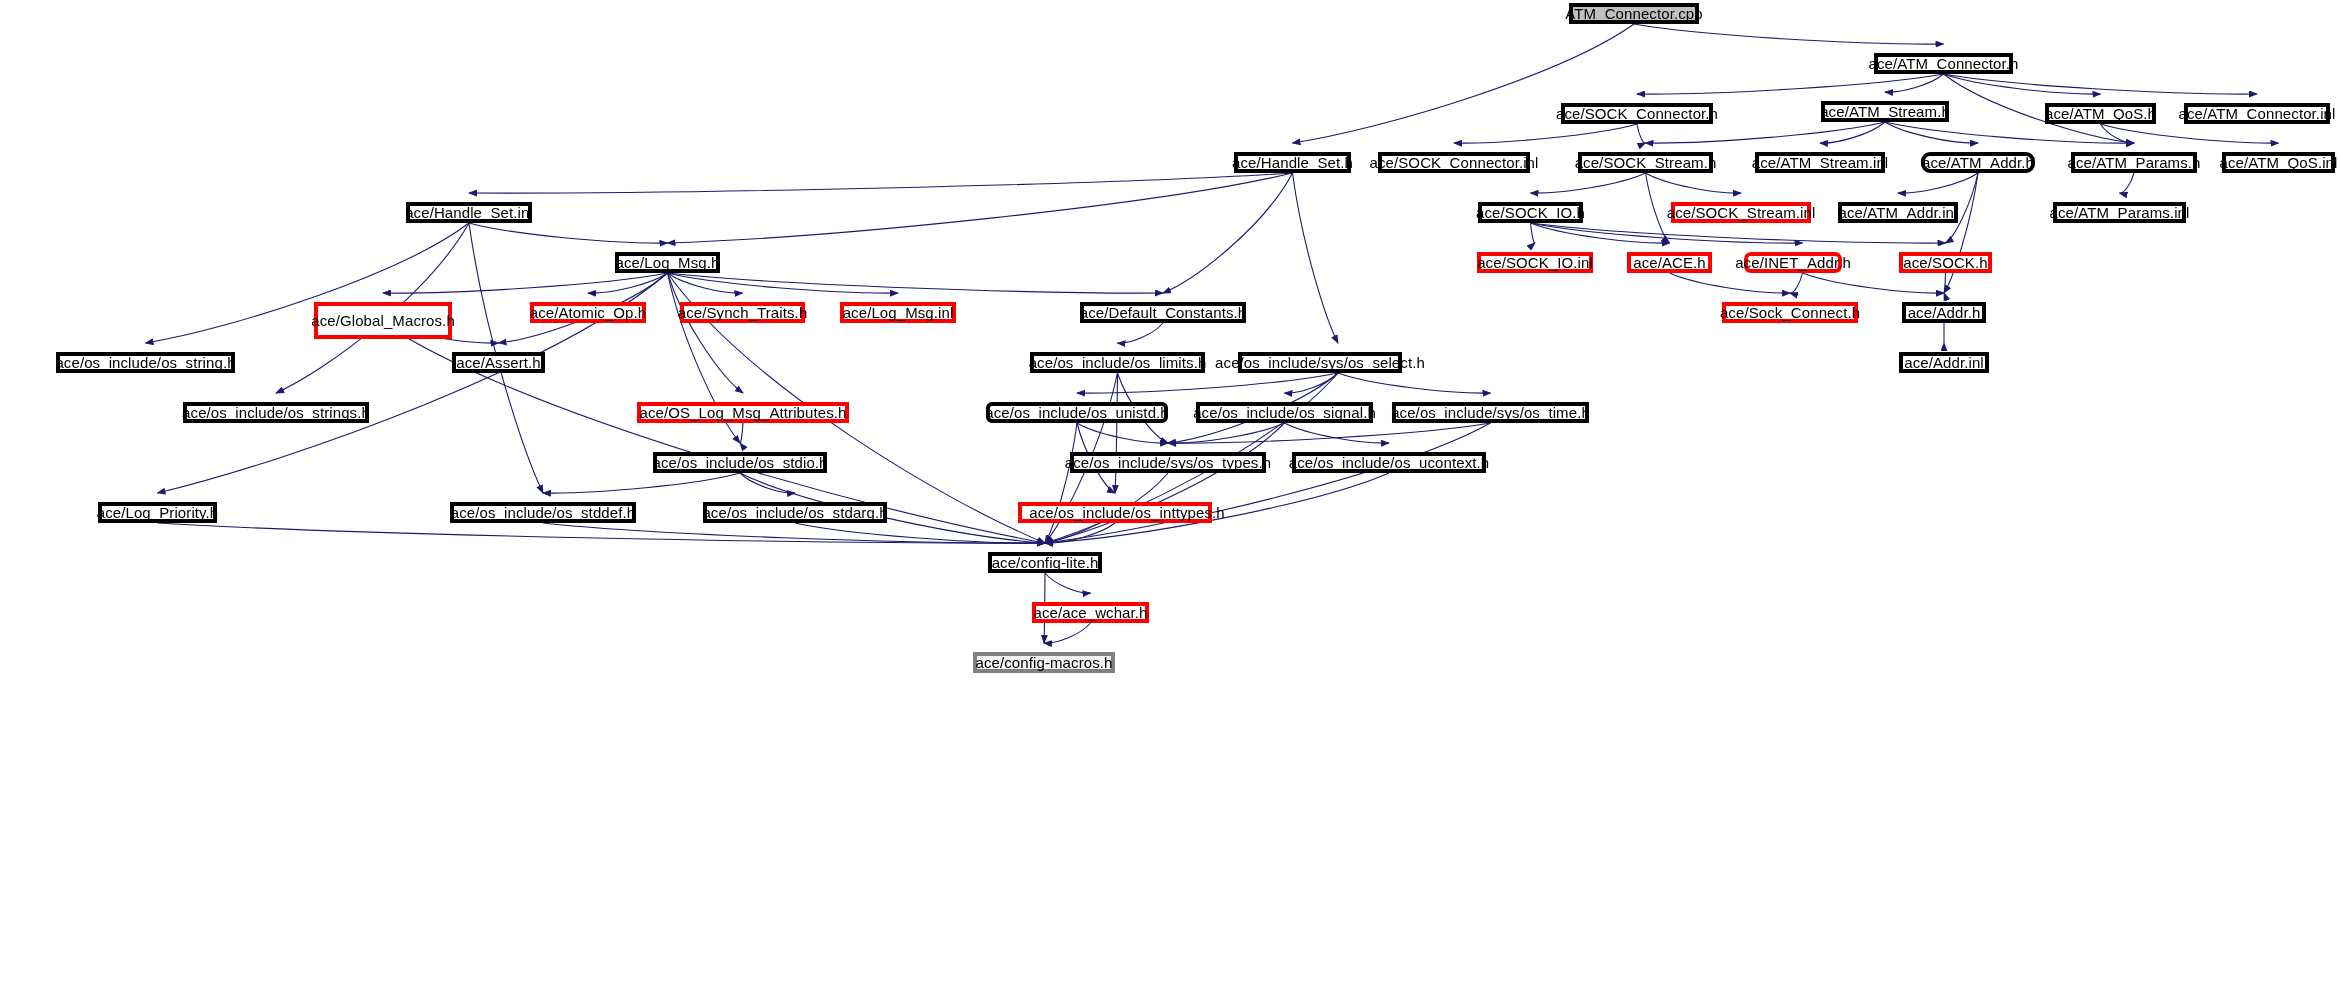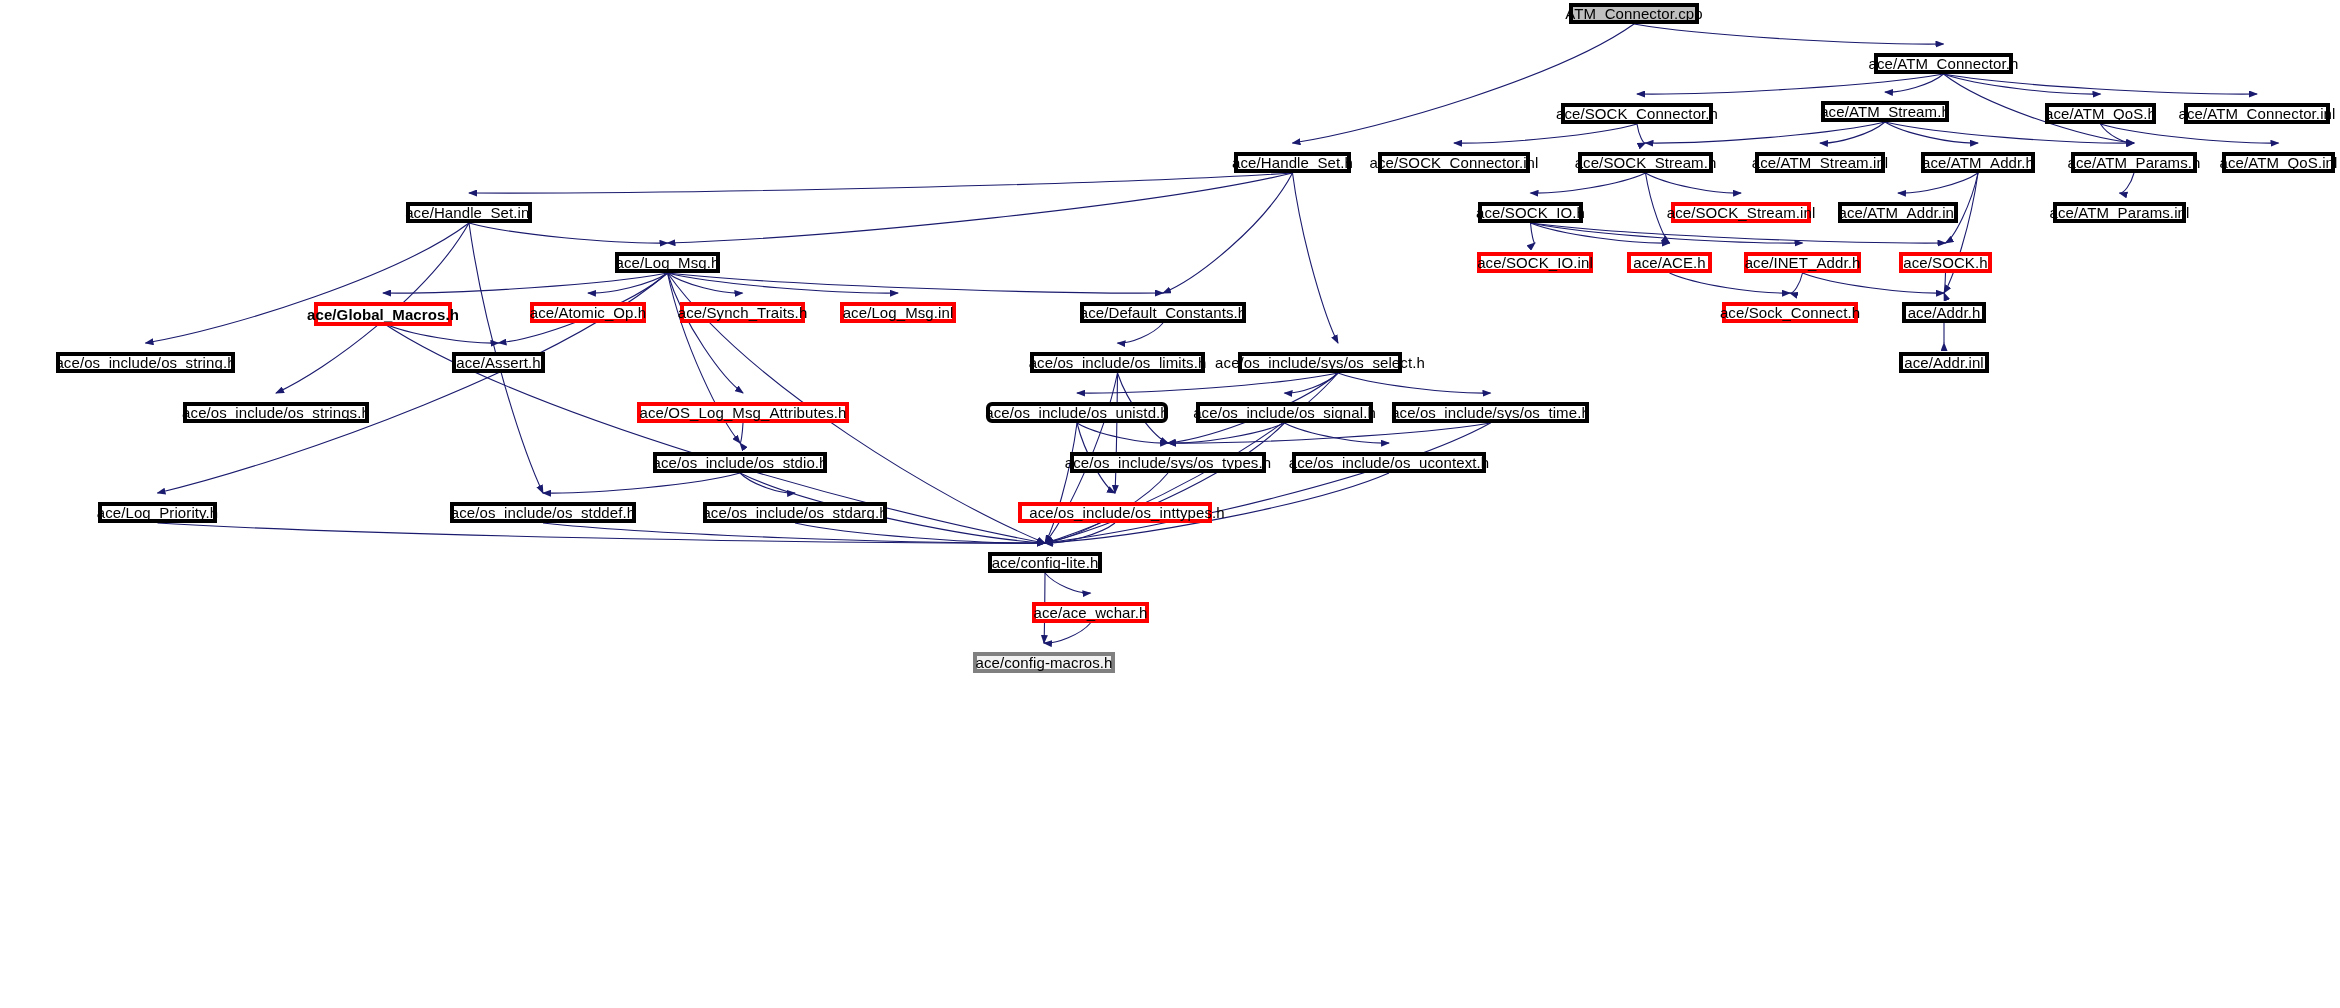--- a/index.html
+++ b/index.html
@@ -146,34 +146,34 @@
       <div class="node root" style="left: 1569px; top: 3px; width: 130px; height: 21px;">ATM_Connector.cpp</div>
       <div class="node black" style="left: 1874px; top: 53px; width: 139px; height: 21px;">ace/ATM_Connector.h</div>
       <div class="node black" style="left: 1561px; top: 103px; width: 152px; height: 21px;">ace/SOCK_Connector.h</div>
       <div class="node black" style="left: 1821px; top: 101px; width: 128px; height: 21px;">ace/ATM_Stream.h</div>
       <div class="node black" style="left: 2045px; top: 103px; width: 111px; height: 21px;">ace/ATM_QoS.h</div>
       <div class="node black" style="left: 2184px; top: 103px; width: 146px; height: 21px;">ace/ATM_Connector.inl</div>
       <div class="node black" style="left: 1234px; top: 152px; width: 117px; height: 21px;">ace/Handle_Set.h</div>
       <div class="node black" style="left: 1378px; top: 152px; width: 152px; height: 21px;">ace/SOCK_Connector.inl</div>
       <div class="node black" style="left: 1578px; top: 152px; width: 135px; height: 21px;">ace/SOCK_Stream.h</div>
       <div class="node black" style="left: 1755px; top: 152px; width: 130px; height: 21px;">ace/ATM_Stream.inl</div>
-      <div class="node black" style="left: 1921px; top: 152px; width: 114px; height: 21px;">ace/ATM_Addr.h</div>
+      <div class="node black" style="left: 1921px; top: 152px; width: 114px; height: 21px; border-radius: 9px;">ace/ATM_Addr.h</div>
       <div class="node black" style="left: 2071px; top: 152px; width: 126px; height: 21px;">ace/ATM_Params.h</div>
       <div class="node black" style="left: 2222px; top: 152px; width: 113px; height: 21px;">ace/ATM_QoS.inl</div>
       <div class="node black" style="left: 406px; top: 202px; width: 126px; height: 21px;">ace/Handle_Set.inl</div>
       <div class="node black" style="left: 1478px; top: 202px; width: 105px; height: 21px;">ace/SOCK_IO.h</div>
       <div class="node red" style="left: 1671px; top: 202px; width: 140px; height: 21px;">ace/SOCK_Stream.inl</div>
       <div class="node black" style="left: 1838px; top: 202px; width: 120px; height: 21px;">ace/ATM_Addr.inl</div>
       <div class="node black" style="left: 2053px; top: 202px; width: 133px; height: 21px;">ace/ATM_Params.inl</div>
       <div class="node black" style="left: 615px; top: 252px; width: 105px; height: 21px;">ace/Log_Msg.h</div>
       <div class="node red" style="left: 1477px; top: 252px; width: 116px; height: 21px;">ace/SOCK_IO.inl</div>
       <div class="node red" style="left: 1627px; top: 252px; width: 85px; height: 21px;">ace/ACE.h</div>
-      <div class="node red" style="left: 1744px; top: 252px; width: 117px; height: 21px;">ace/INET_Addr.h</div>
+      <div class="node red" style="left: 1744px; top: 252px; width: 98px; height: 21px; border-radius: 7px;">ace/INET_Addr.h</div>
       <div class="node red" style="left: 1899px; top: 252px; width: 93px; height: 21px;">ace/SOCK.h</div>
-      <div class="node red" style="left: 314px; top: 302px; width: 138px; height: 24px; font-weight: bold;">ace/Global_Macros.h</div>
+      <div class="node red" style="left: 314px; top: 302px; width: 138px; height: 37px;">ace/Global_Macros.h</div>
       <div class="node red" style="left: 530px; top: 302px; width: 116px; height: 21px;">ace/Atomic_Op.h</div>
       <div class="node red" style="left: 680px; top: 302px; width: 125px; height: 21px;">ace/Synch_Traits.h</div>
       <div class="node red" style="left: 840px; top: 302px; width: 116px; height: 21px;">ace/Log_Msg.inl</div>
       <div class="node black" style="left: 1080px; top: 302px; width: 166px; height: 21px;">ace/Default_Constants.h</div>
       <div class="node red" style="left: 1722px; top: 302px; width: 136px; height: 21px;">ace/Sock_Connect.h</div>
       <div class="node black" style="left: 1902px; top: 302px; width: 84px; height: 21px;">ace/Addr.h</div>
       <div class="node black" style="left: 56px; top: 352px; width: 179px; height: 21px;">ace/os_include/os_string.h</div>
       <div class="node black" style="left: 452px; top: 352px; width: 93px; height: 21px;">ace/Assert.h</div>
       <div class="node black" style="left: 1030px; top: 352px; width: 175px; height: 21px;">ace/os_include/os_limits.h</div>
       <div class="node black" style="left: 1238px; top: 352px; width: 164px; height: 21px;">ace/os_include/sys/os_select.h</div>

